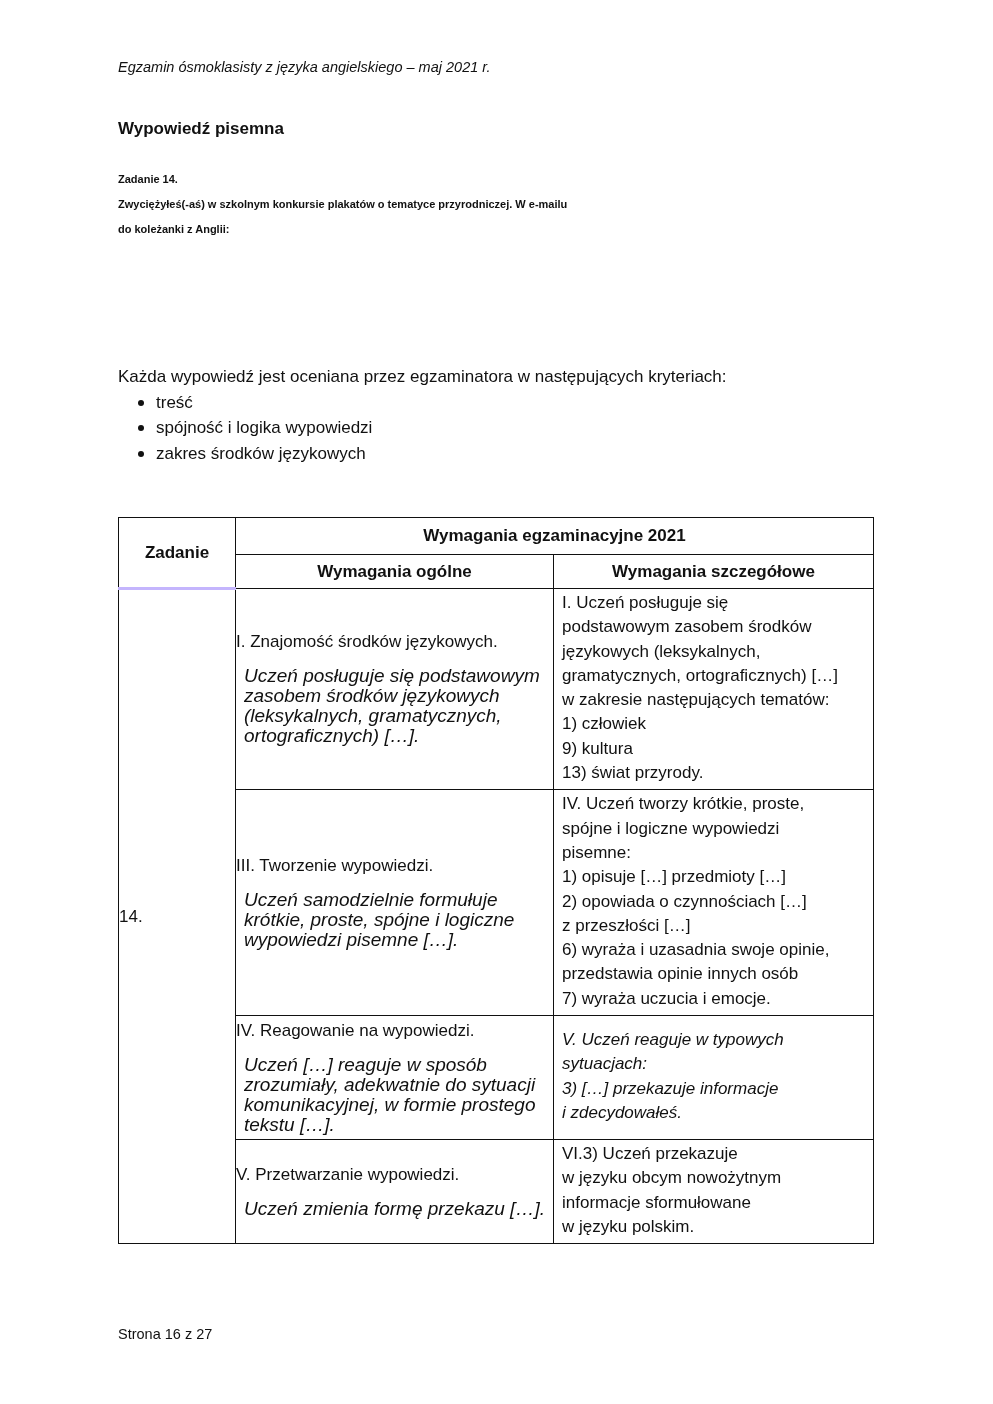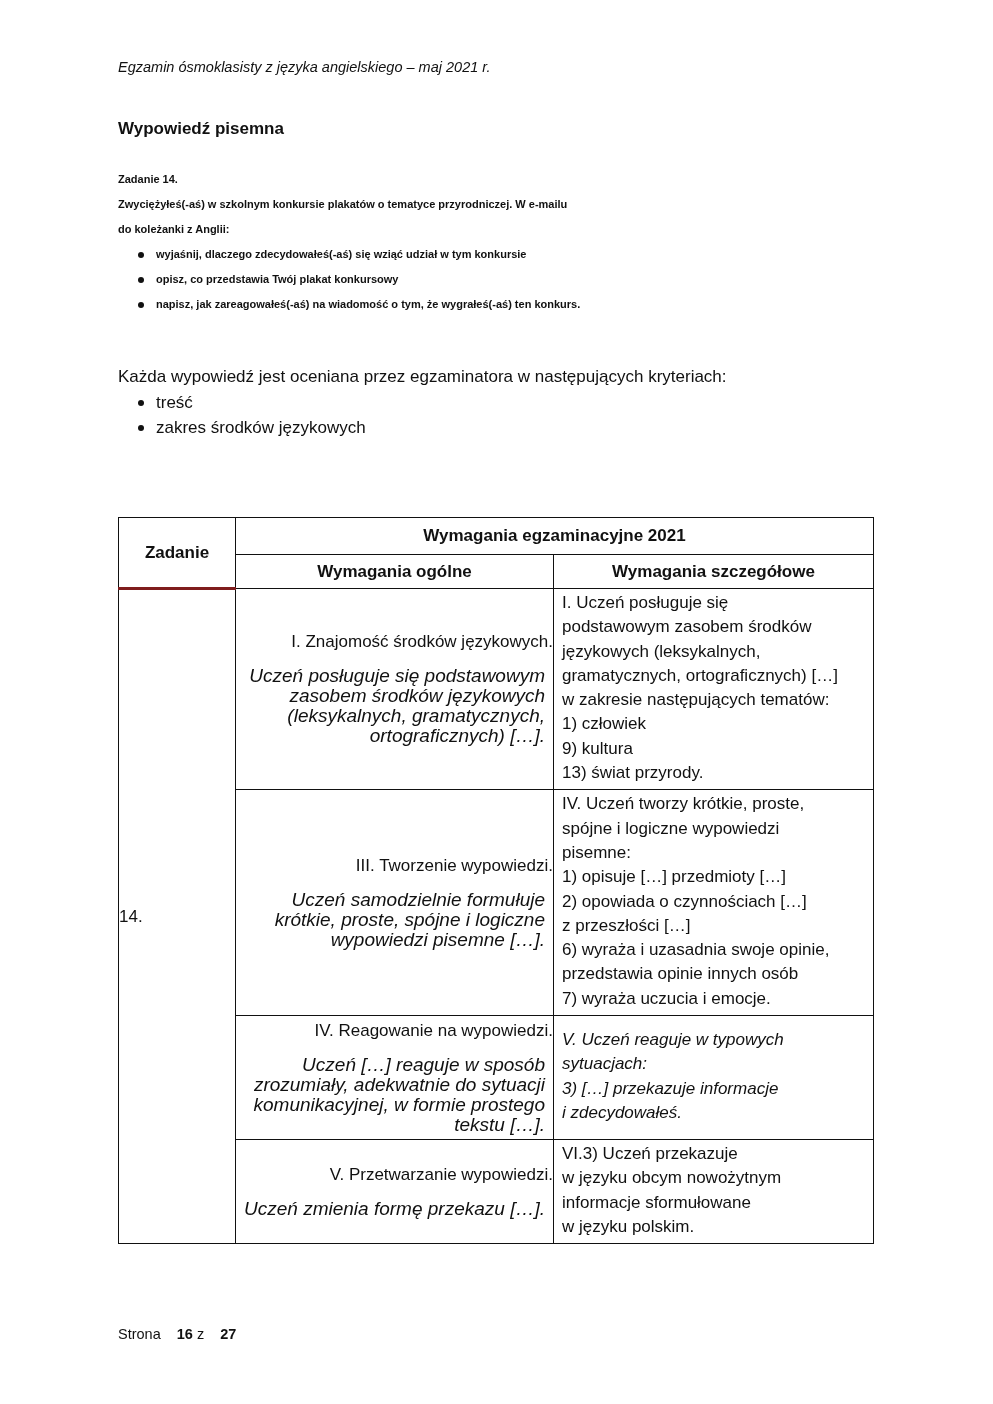--- a/index.html
+++ b/index.html
@@ -25,58 +25,54 @@
   table.req {
     position: absolute; left: 118px; top: 517px; width: 756px;
     border-collapse: collapse; font-size: 17px;
   }
   table.req td, table.req th { border: 1.5px solid #111; padding: 0; vertical-align: middle; }
   table.req th { font-weight: bold; text-align: center; font-size: 17px; }
   .hdr-main { height: 37px; }
   .hdr-sub { height: 34px; margin-left: 32px; }
   .hdr-sub th { border-bottom: 3px solid #111; }
   .col-zad { width: 116px; text-align: left; }
-  .col-gen { width: 317px; text-align: right; }
+  .col-gen { width: 317px; text-align: left; }
   .col-det { padding: 2px 6px 4px 8px !important; vertical-align: top !important; line-height: 24.3px; }
   .gen-title { font-size: 17px; margin-bottom: 14px; }
   .gen-desc { font-size: 19px; font-style: italic; line-height: 20px; padding: 0 8px; }
   .det-line { display: block; }
   .footer { left: 118px; top: 1326px; font-size: 14.5px; }
-  .footer b { font-weight: bold; margin-left: 12px; }
+  .footer b { font-weight: normal; }
 </style>
 </head>
 <body>
 
 <div class="abs running-header">Egzamin ósmoklasisty z języka angielskiego – maj 2021 r.</div>
 
 <div class="abs section-title">Wypowiedź pisemna</div>
 
 <div class="abs task-block">
   <div>Zadanie 14.</div>
   <div>Zwyciężyłeś(-aś) w szkolnym konkursie plakatów o tematyce przyrodniczej. W e-mailu</div>
   <div>do koleżanki z Anglii:</div>
-  <ul>
-    <li>wyjaśnij, dlaczego zdecydowałeś(-aś) się wziąć udział w tym konkursie</li>
-    <li>opisz, co przedstawia Twój plakat konkursowy</li>
-    <li>napisz, jak zareagowałeś(-aś) na wiadomość o tym, że wygrałeś(-aś) ten konkurs.</li>
-  </ul>
 </div>
 
 <div class="abs criteria">
   <div>Każda wypowiedź jest oceniana przez egzaminatora w następujących kryteriach:</div>
   <ul>
     <li>treść</li>
+    <li>spójność i logika wypowiedzi</li>
     <li>zakres środków językowych</li>
   </ul>
 </div>
 
 <table class="req">
   <tbody>
       <tr class="hdr-main">
-    <th class="col-zad" rowspan="2" style="border-bottom:3px solid #7f1d1d;">Zadanie</th>
+    <th class="col-zad" rowspan="2" style="border-bottom:3px solid #c4b5fd;">Zadanie</th>
     <th colspan="2">Wymagania egzaminacyjne 2021</th>
   </tr>
   <tr class="hdr-sub">
     <th class="col-gen">Wymagania ogólne</th>
     <th>Wymagania szczegółowe</th>
   </tr>
 
   <tr style="height:195px;">
     <td class="col-zad" rowspan="4">14.</td>
     <td class="col-gen">

